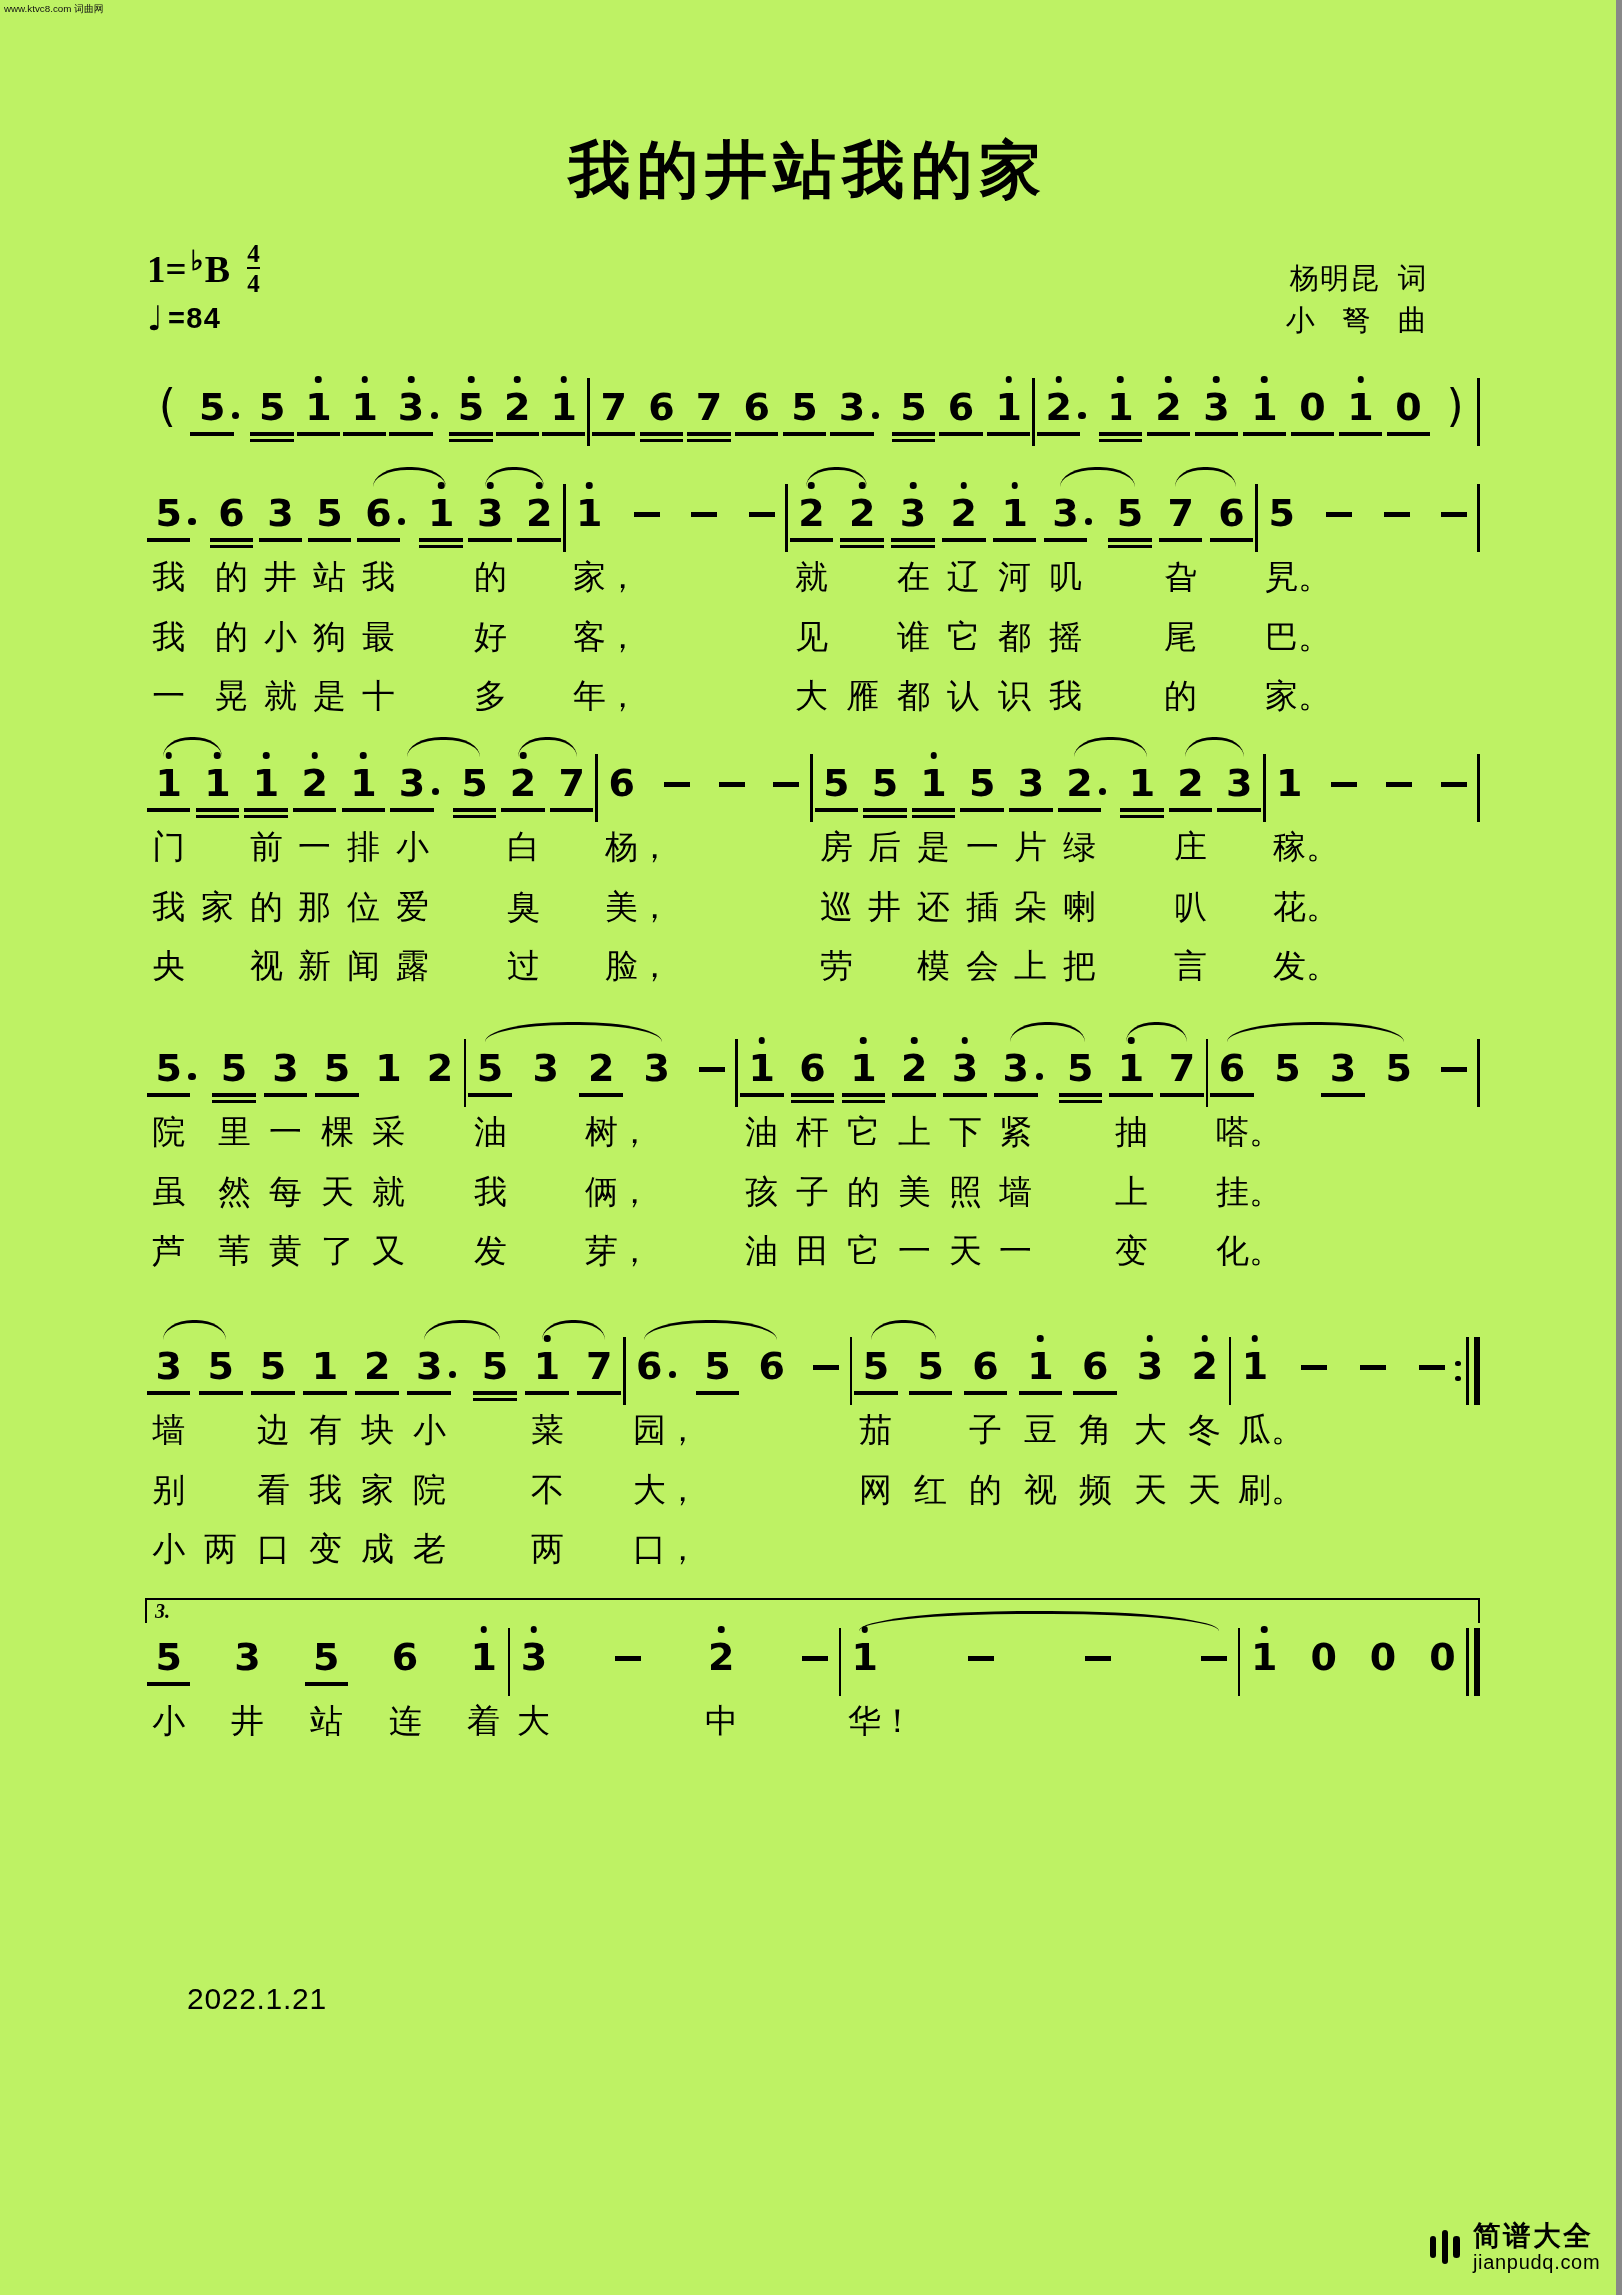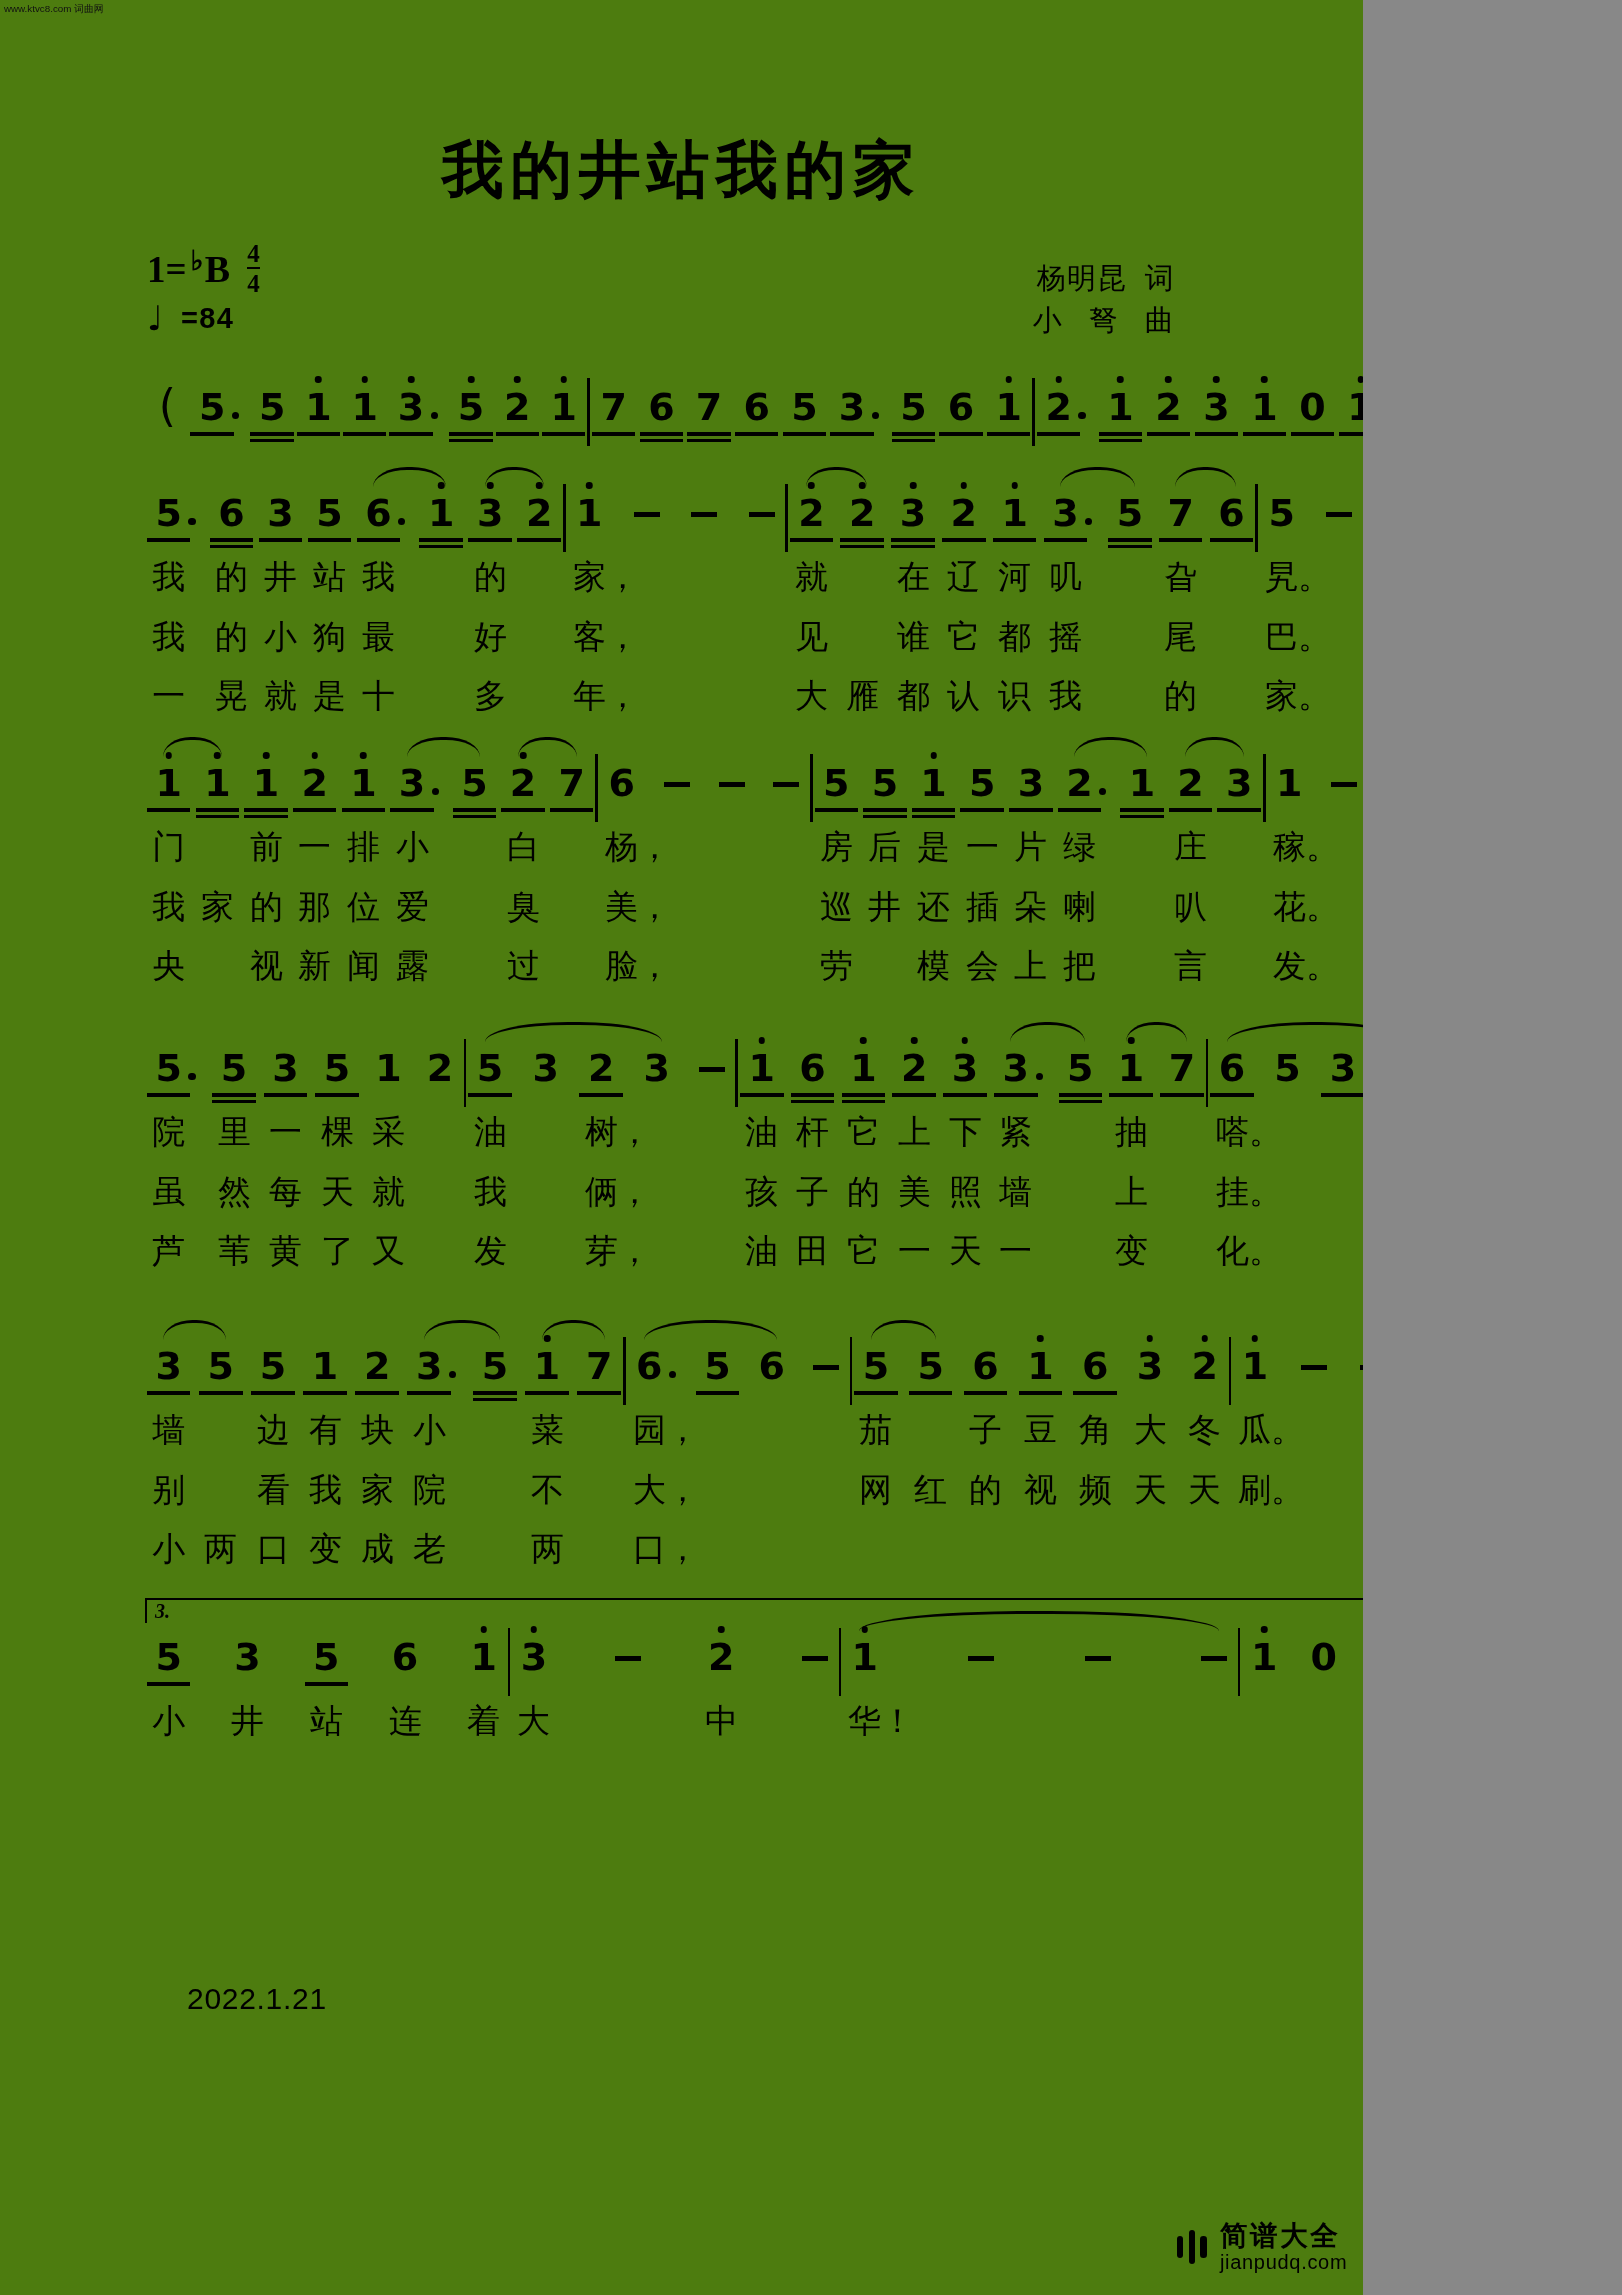--- a/index.html
+++ b/index.html
@@ -1,34 +1,34 @@
 <!DOCTYPE html>
 <html style="font-size:10.5px"><head>
 <meta charset="utf-8">
 <style>
   html,body{margin:0;padding:0;background:#888;}
-  #page{position:relative;width:1363px;height:2295px;background:#4d7c0f;color:#000;
+  #page{position:relative;width:1616px;height:2295px;background:#bef264;color:#000;
         font-family:"Liberation Sans",sans-serif;overflow:hidden;}
   
   #wm-top{position:absolute;left:3.9px;top:2.6px;font:400 9.8px/11.8px "Liberation Sans",sans-serif;color:#111;}
   
   #title{position:absolute;left:0;top:134px;width:100%;text-align:center;
          font:700 62px/72px "Liberation Sans",sans-serif;letter-spacing:6.5px;}
   
   #keyblock{position:absolute;left:147px;top:241px;}
   .keyline{display:flex;align-items:center;height:56px;}
   .key-eq{font:700 37px/39px "Liberation Serif",serif;}
   .key-flat{font:700 27.5px/26px "Liberation Serif",serif;vertical-align:top;margin:-17px 1.3px 0 3.9px;}
   .key-letter{font:700 38px/41px "Liberation Serif",serif;}
   .meter{display:inline-flex;flex-direction:column;align-items:center;margin-left:17px;}
   .meter span{font:700 25px/26px "Liberation Serif",serif;}
   .meter .den{border-top:2.6px solid #000;padding-top:1.3px;}
   .tempoline{display:flex;align-items:center;margin-top:3.9px;}
   .tempo-glyph{font:400 34px/35px "DejaVu Sans",sans-serif;}
-  .tempo-val{font:700 29px/33px "Liberation Sans",sans-serif;margin-left:18px;letter-spacing:1.3px;}
+  .tempo-val{font:700 29px/33px "Liberation Sans",sans-serif;margin-left:5px;letter-spacing:1.3px;}
   
   #credits{position:absolute;right:188px;top:257px;text-align:right;}
   #credits div{font:400 29px/42px "Liberation Serif",serif;letter-spacing:1.3px;white-space:pre;}
   
   #score{position:absolute;left:0;top:0;width:100%;height:100%;}
   .system{position:absolute;left:145px;width:1335px;}
   .notes-row{display:flex;position:relative;width:100%;}
   .measure{display:flex;justify-content:space-between;flex-basis:0;padding:0 10.5px;}
   .tok{position:relative;display:flex;align-items:flex-start;padding-top:34px;height:98px;box-sizing:border-box;}
   .stack{position:relative;display:inline-block;min-width:23.6px;text-align:center;}

